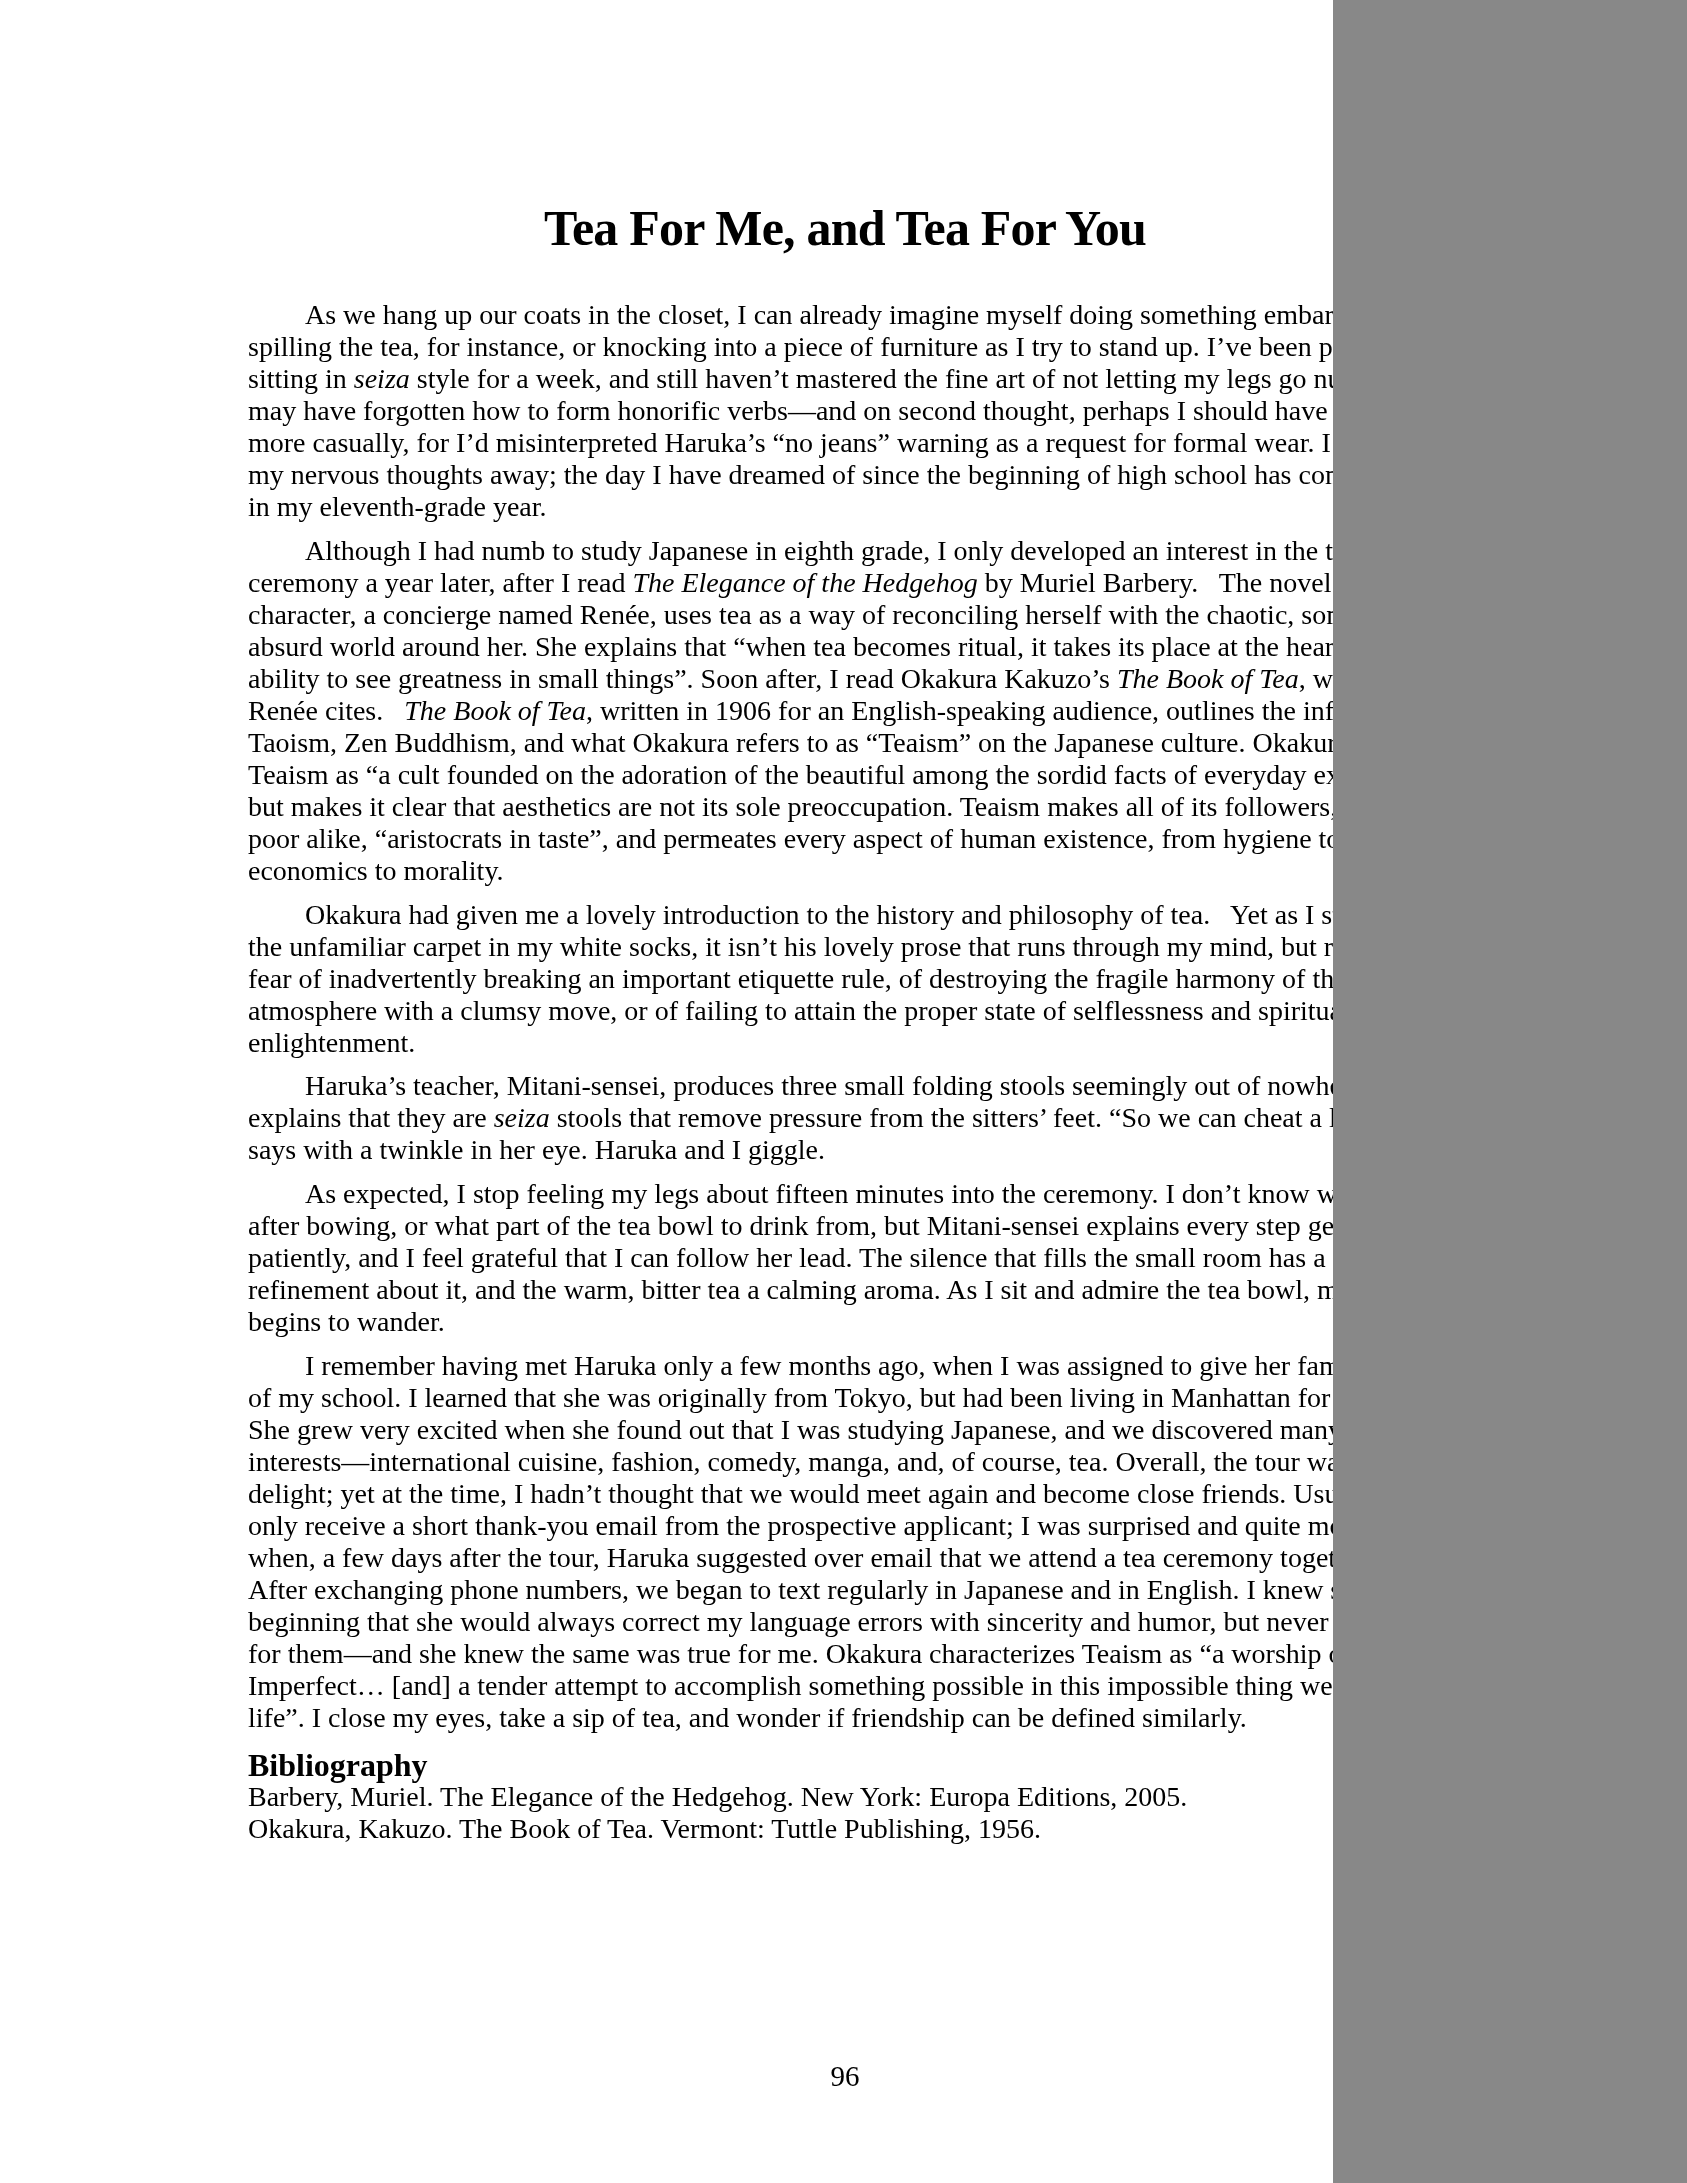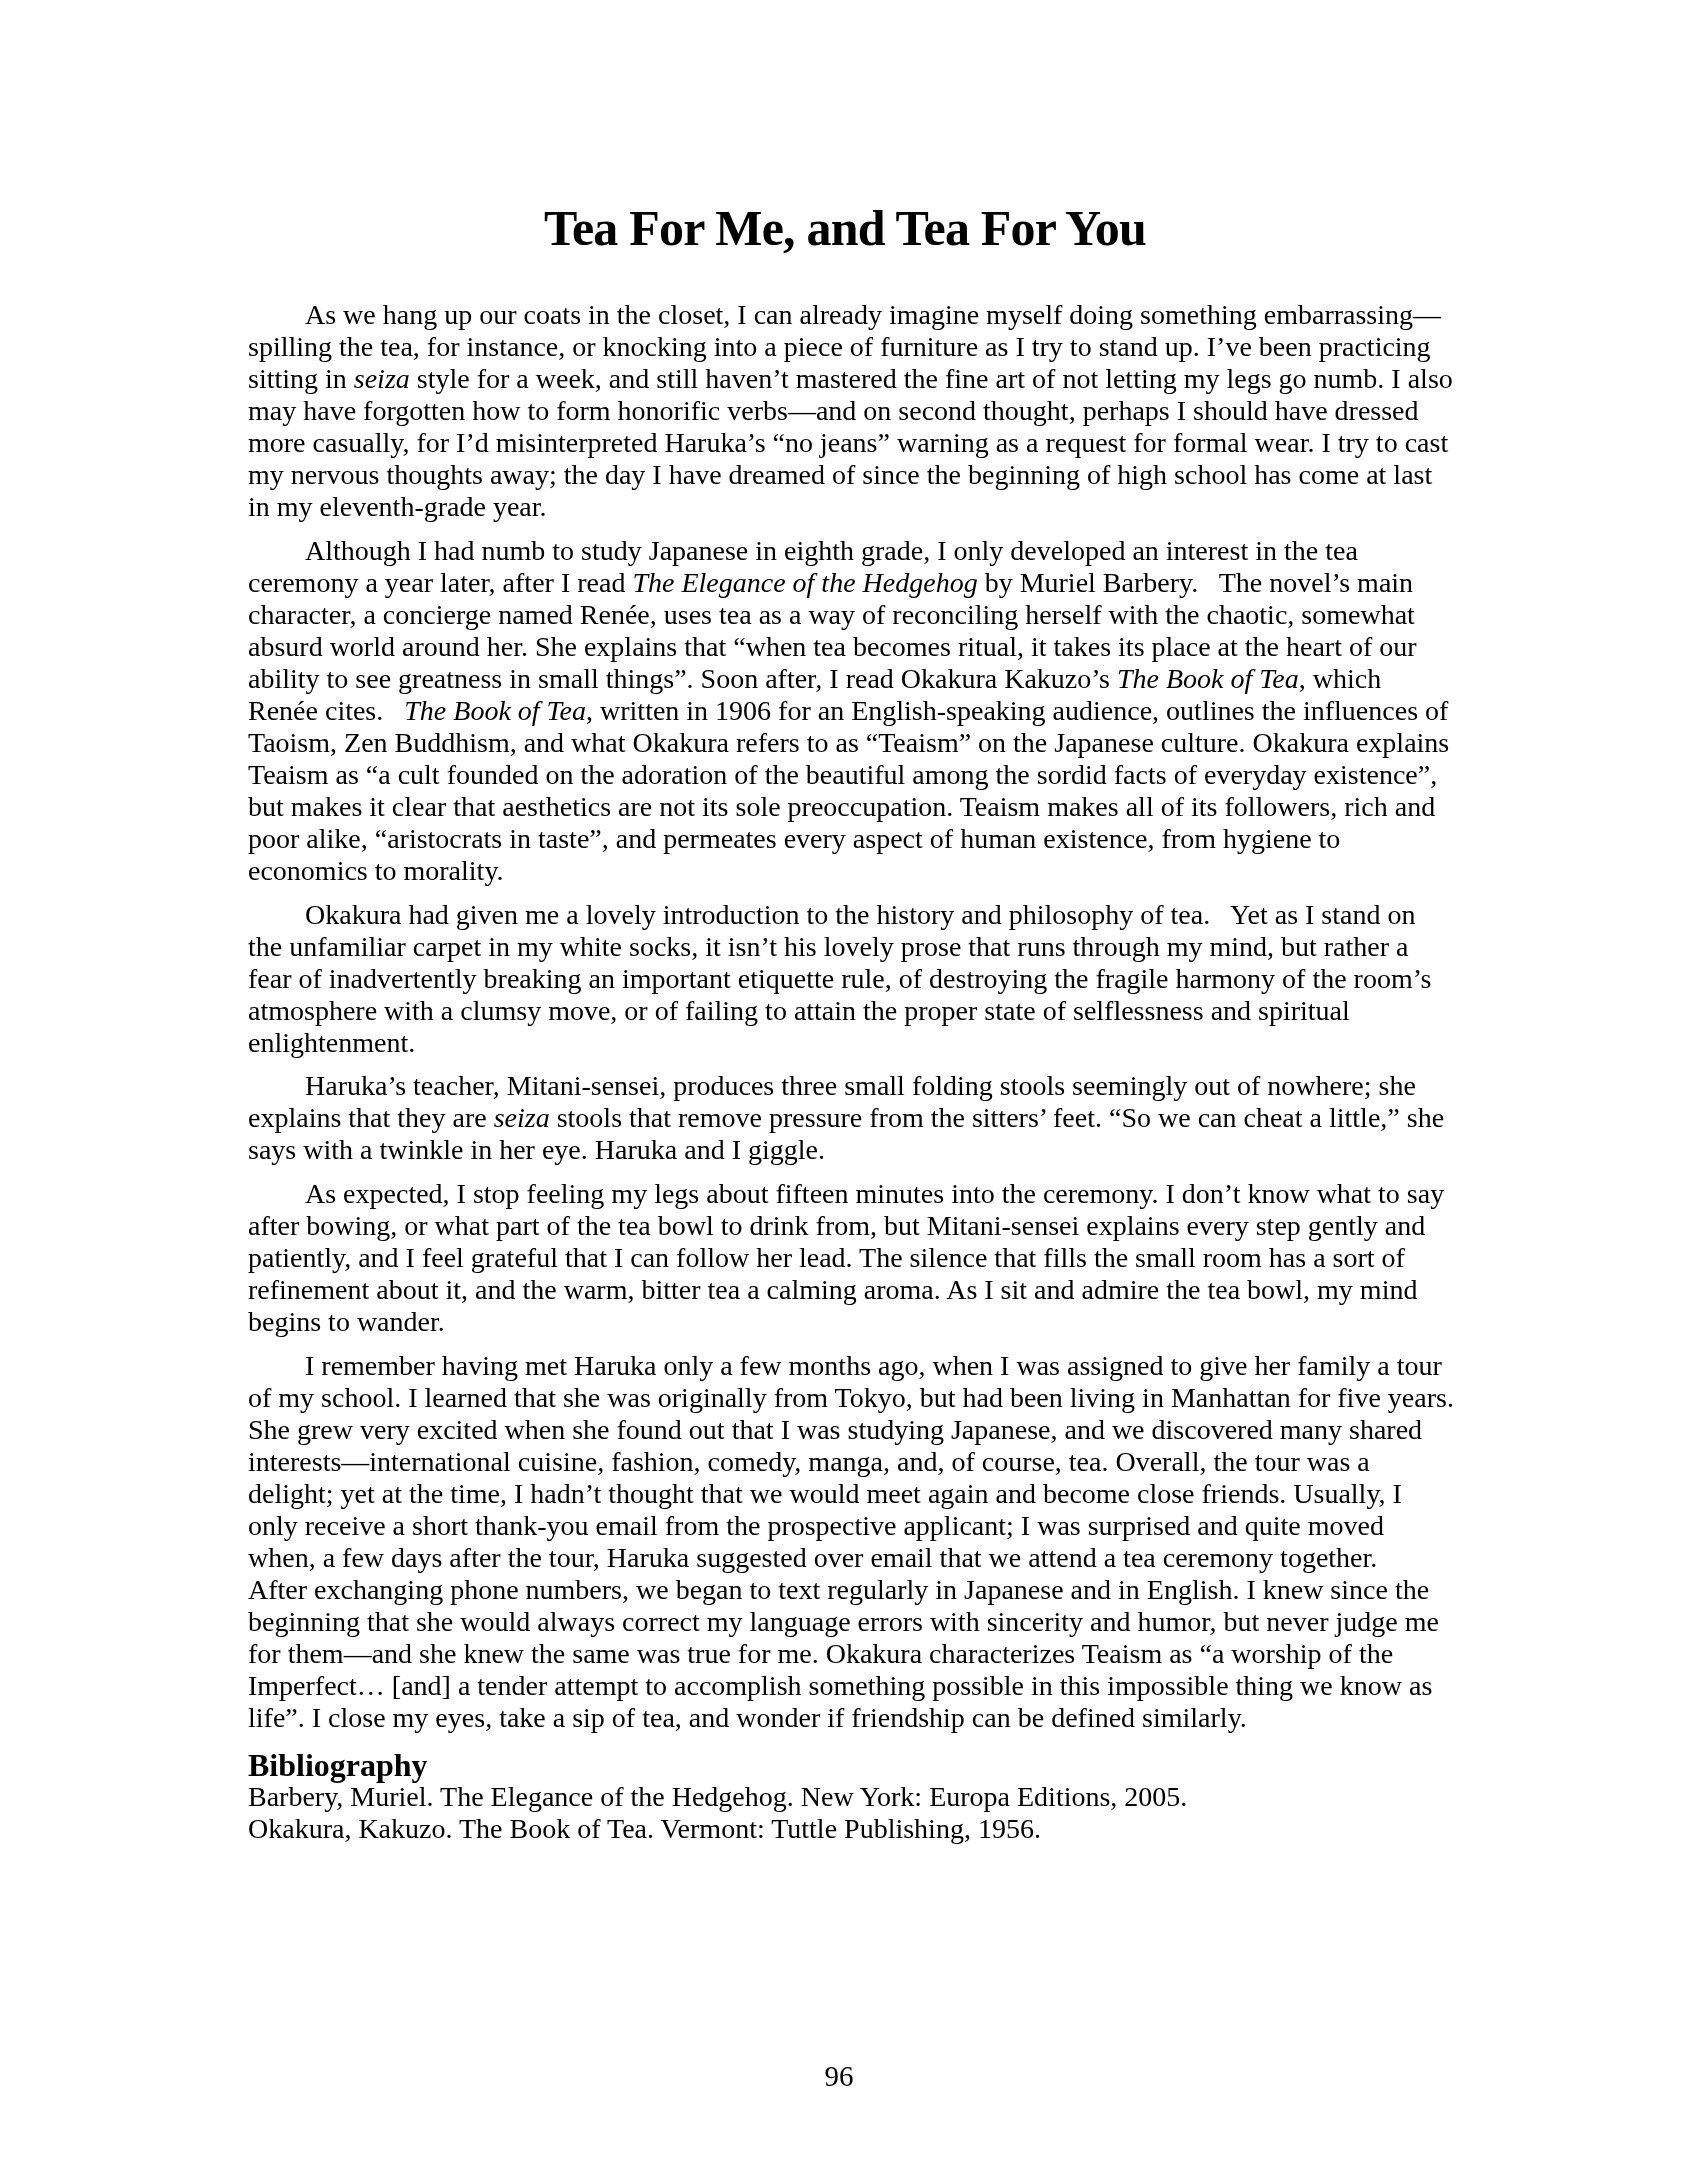--- a/index.html
+++ b/index.html
@@ -1,18 +1,18 @@
 <!DOCTYPE html>
 <html style="font-size:13.5px"><head>
 <meta charset="utf-8">
 <style>
   html,body{margin:0;padding:0;background:#888;}
   .page{
     position:relative;
-    width:1687px;height:2183px;
+    width:1333px;height:2183px;
     background:#ffffff;
     overflow:hidden;
     font-family:"Liberation Serif","DejaVu Serif",serif;
     color:#000000;
   }
   .content{
     position:absolute;
     left:248px;top:198px;width:1194px;
   }
   .title{
@@ -47,21 +47,21 @@
     white-space:pre;
   }
   .bib-entry{
     font-size:28px;
     line-height:32px;
     white-space:pre;
   }
   .page-number{
     position:absolute;
     top:2059px;
-    left:242px;
+    left:248px;
     width:1194px;
     text-align:center;
     font-size:29px;
     line-height:34px;
   }
 </style>
 </head>
 <body>
 
 <div class="page">

